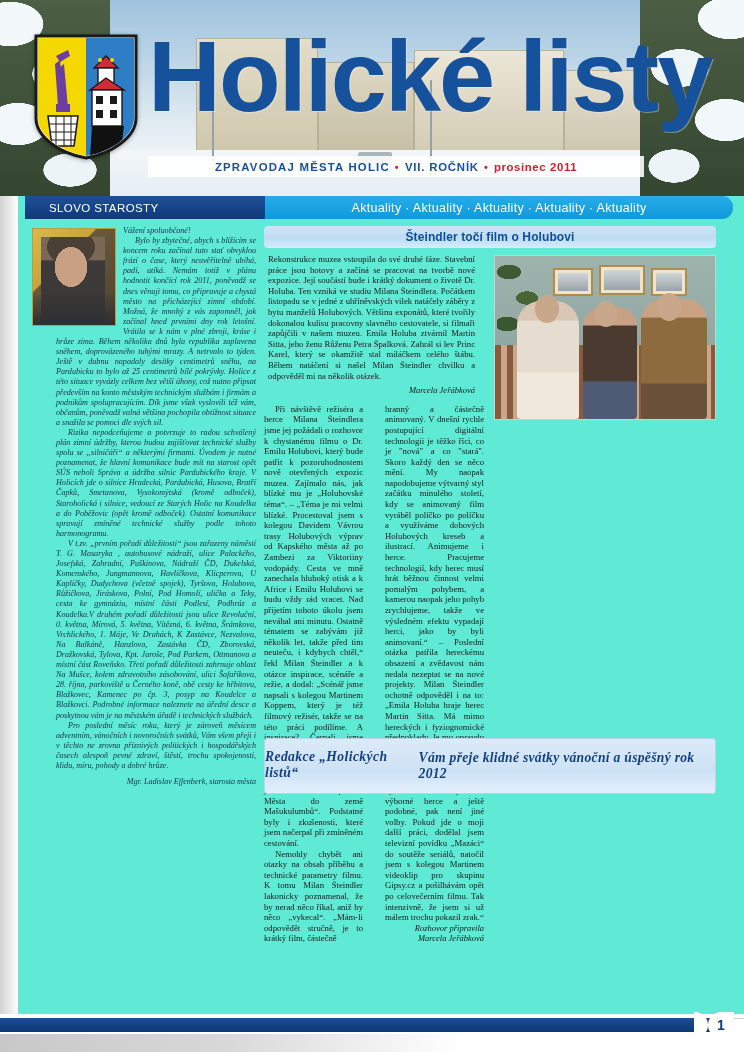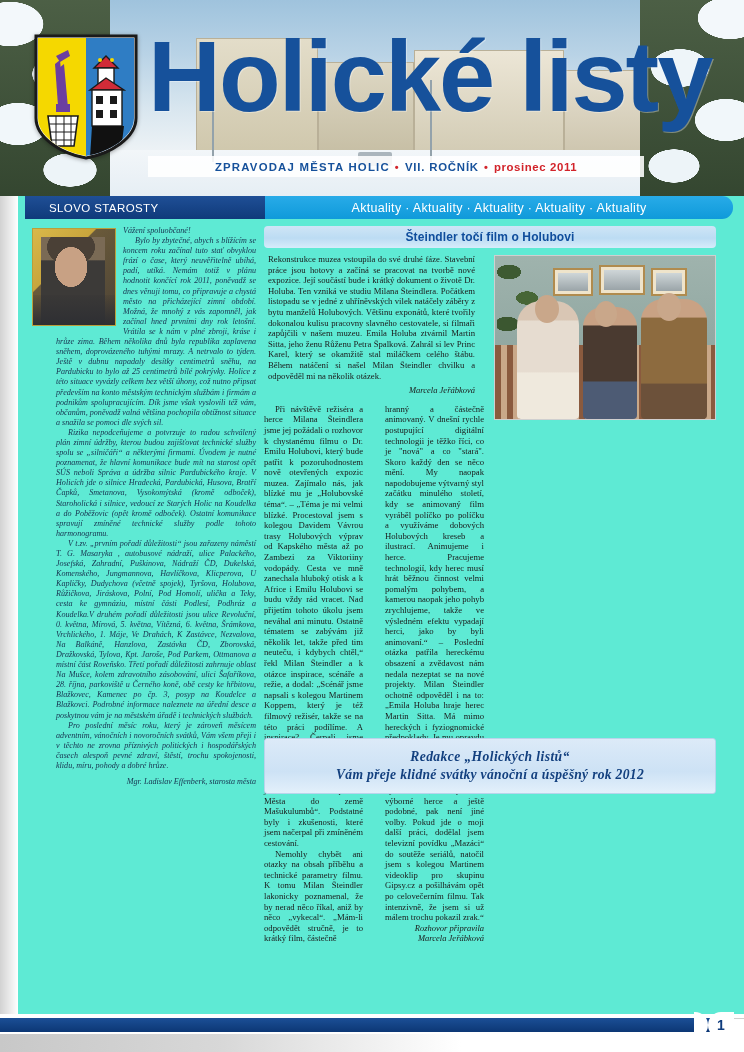--- a/index.html
+++ b/index.html
@@ -275,21 +275,21 @@
   .art2-cols p.cont { text-indent: 0; }
 
   
   .greet {
     position: absolute;
     left: 264px; top: 738px;
     width: 452px; height: 56px;
     background: linear-gradient(to bottom,#dceaf8,#cde2f5 60%, #e3f0fb);
     border: 1px solid #b8d4ec;
     border-radius: 3px;
-    display: flex; flex-direction: column;
+    display: flex; flex-direction: row;
     align-items: center; justify-content: center;
     color: #13407f;
   }
   .greet .l1 {
     font-family: "Liberation Serif", serif;
     font-style: italic; font-weight: bold;
     font-size: 13.6px; letter-spacing: .4px;
     margin-bottom: 2px;
   }
   .greet .l2 {

